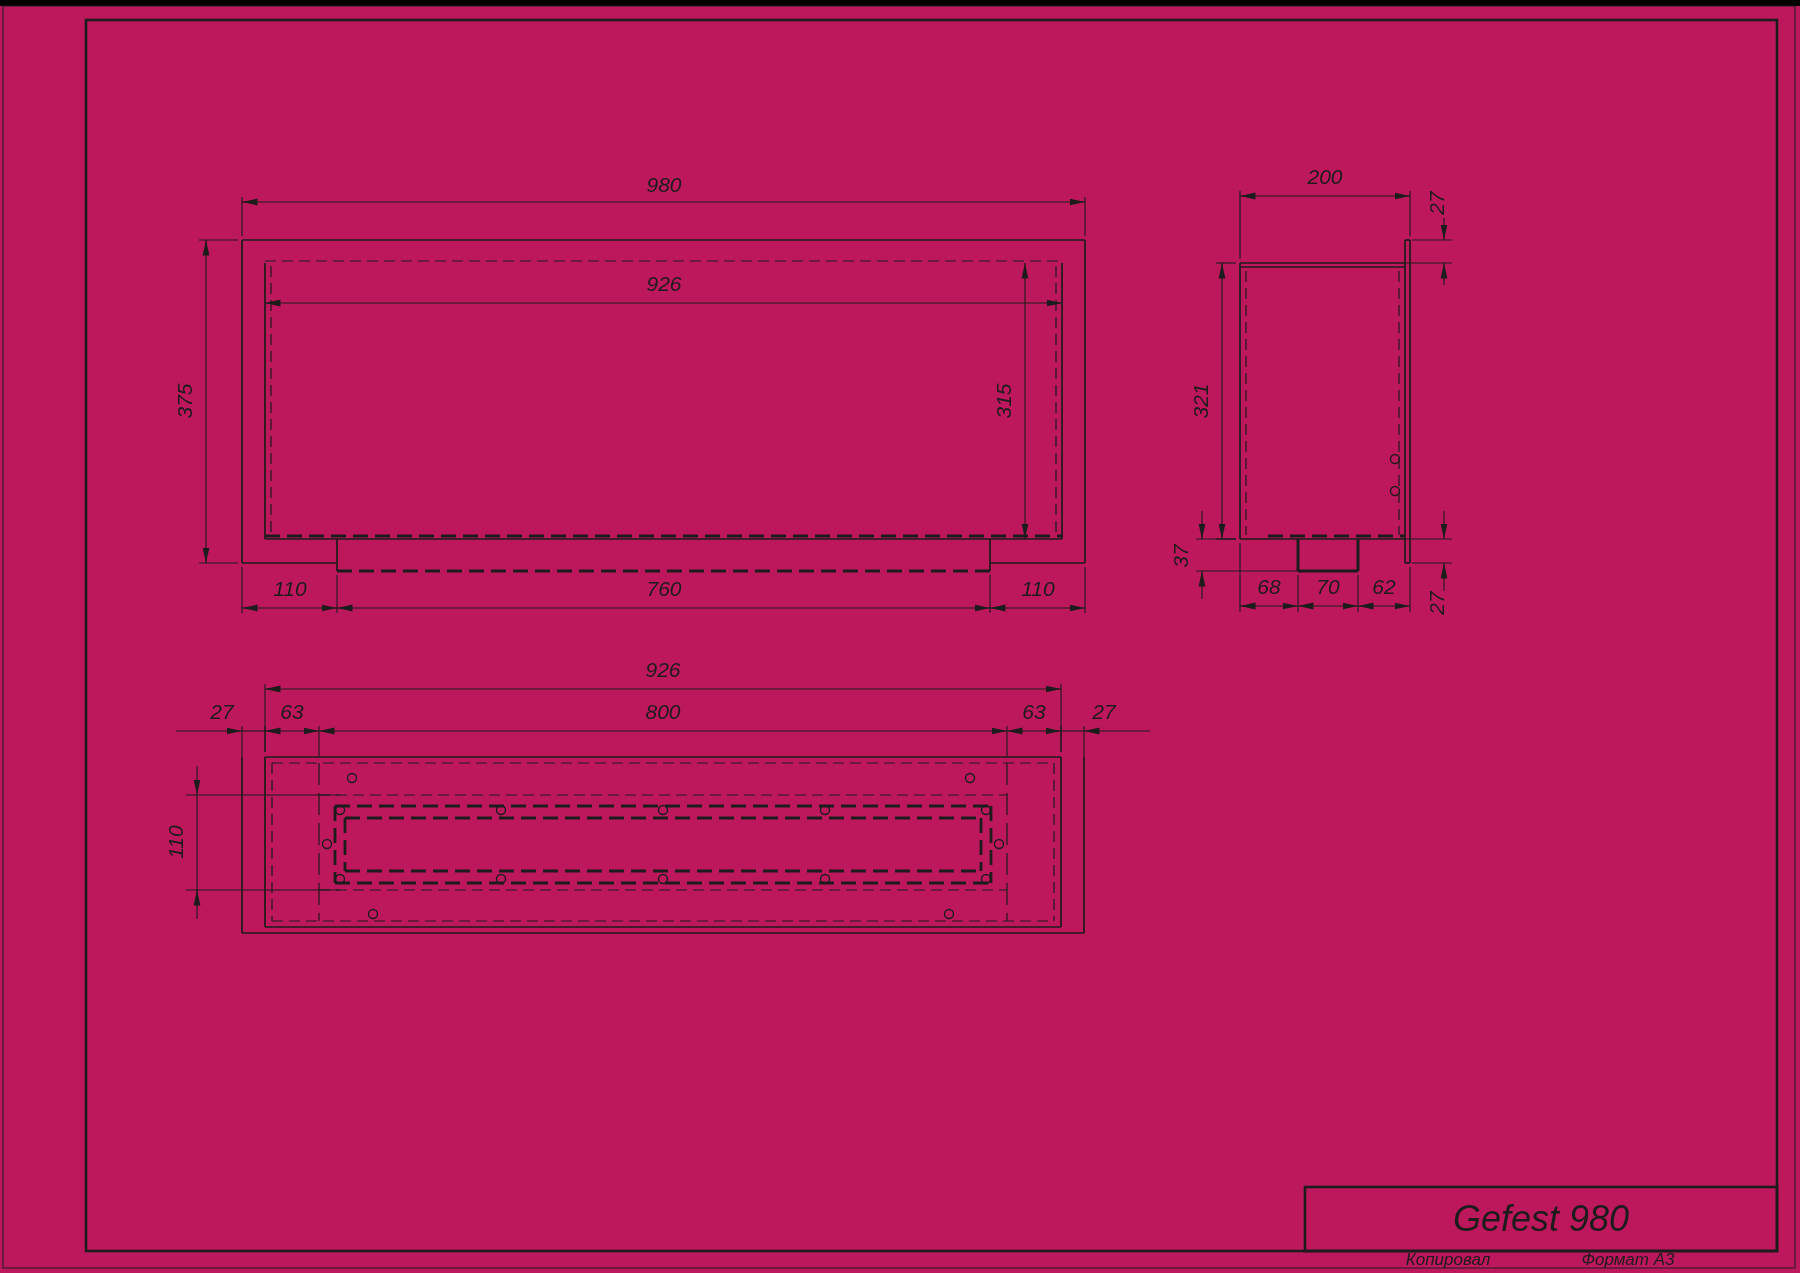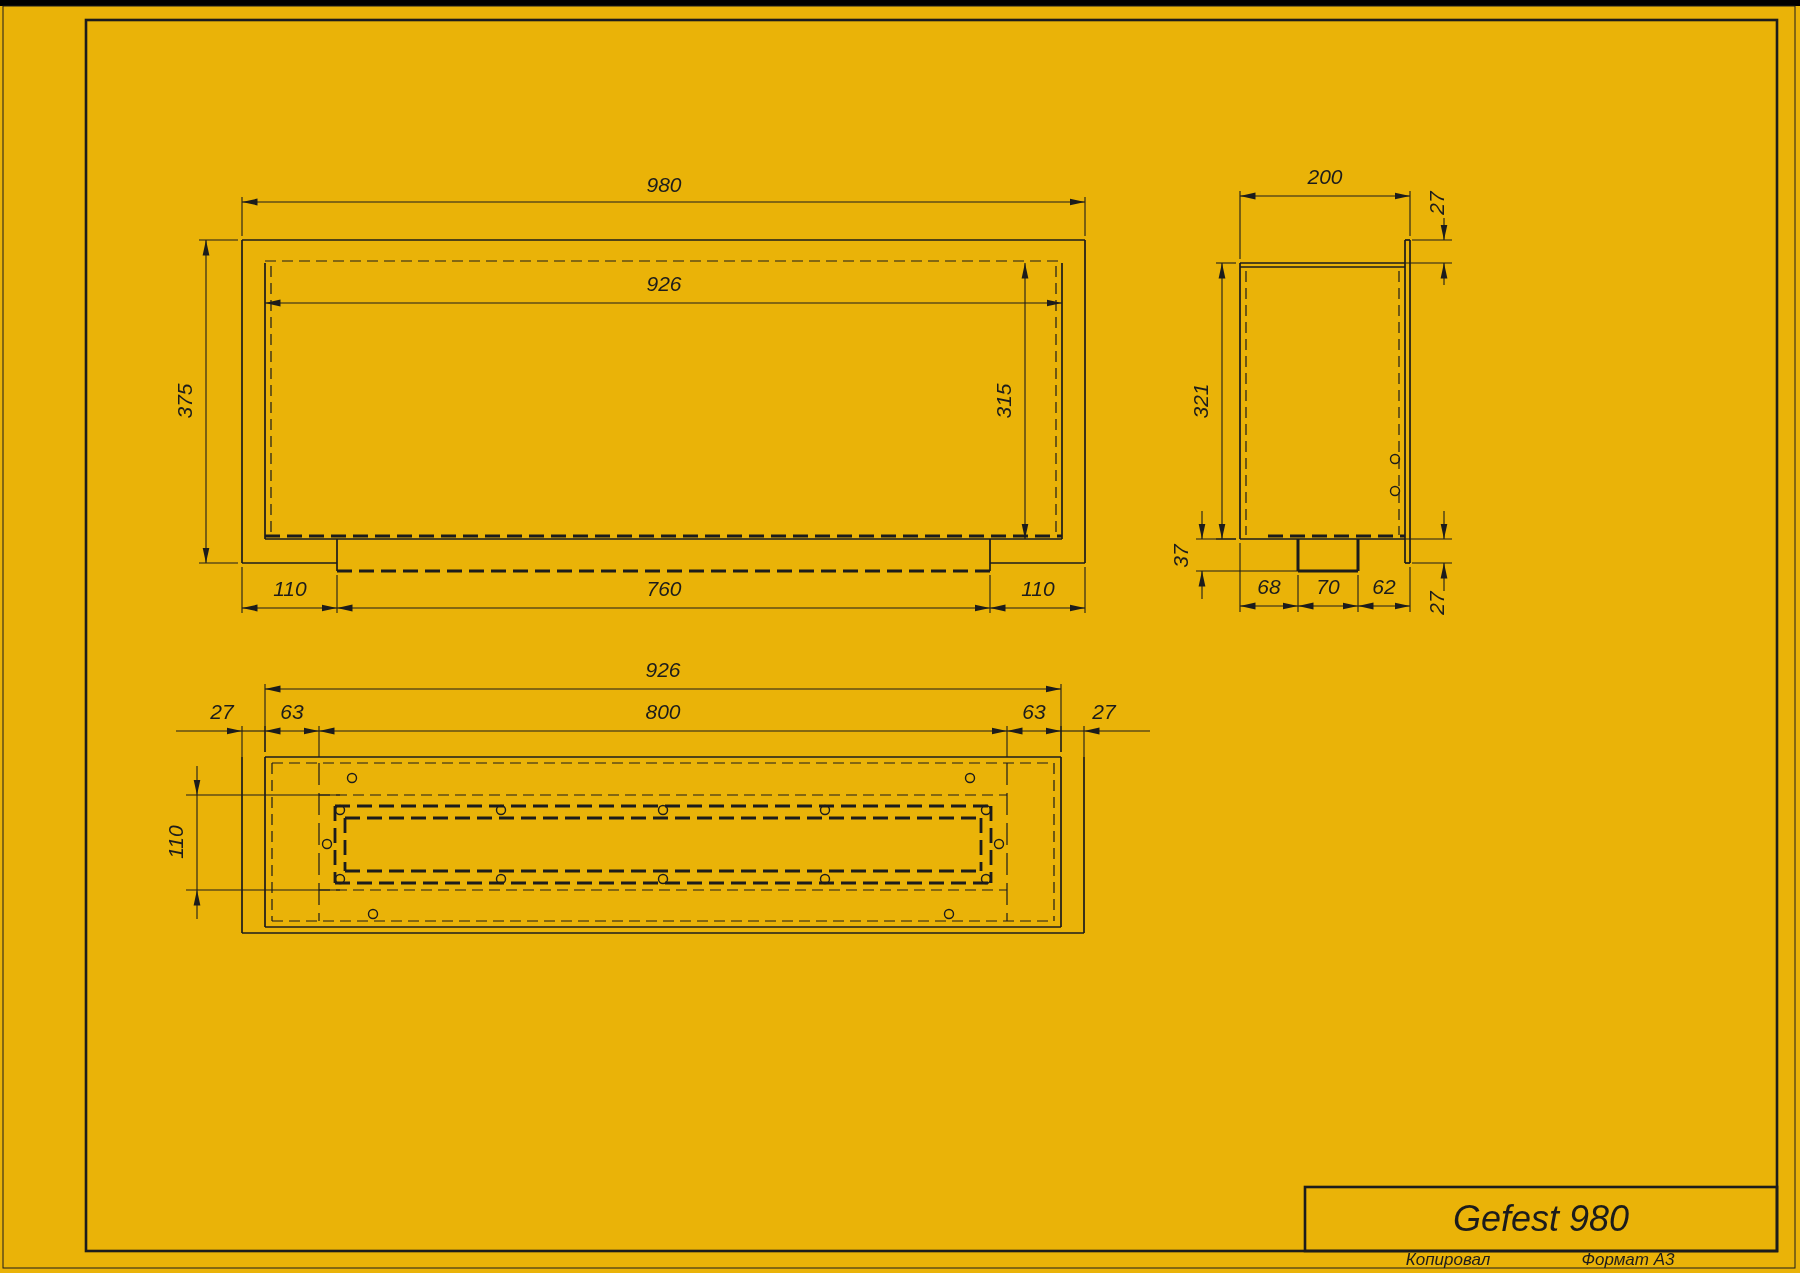--- a/index.html
+++ b/index.html
@@ -1,16 +1,16 @@
 <!DOCTYPE html>
 <html><head>
 <meta charset="utf-8">
 <style>
   html,body{margin:0;padding:0;background:#ffffff;}
-  .sheet{position:relative;width:1800px;height:1273px;background:#eab308;overflow:hidden;}
+  .sheet{position:relative;width:1800px;height:1273px;background:#be185d;overflow:hidden;}
   svg{display:block;}
   
   .ln{stroke:#1c1c1c;stroke-width:1.7;fill:none;stroke-linecap:butt;}
   .thick{stroke:#1c1c1c;stroke-width:3;fill:none;}
   .dsh{stroke:#1c1c1c;stroke-width:1.2;fill:none;stroke-dasharray:11 6;}
   .ldsh{stroke:#1c1c1c;stroke-width:1.2;fill:none;stroke-dasharray:22 8;}
   .hd{stroke:#1c1c1c;stroke-width:2.8;fill:none;stroke-dasharray:15 7;}
   .dim{stroke:#1c1c1c;stroke-width:1.1;fill:none;}
   .frame{stroke:#1c1c1c;stroke-width:2.6;fill:none;}
   .border{stroke:#1c1c1c;stroke-width:1;fill:none;}

